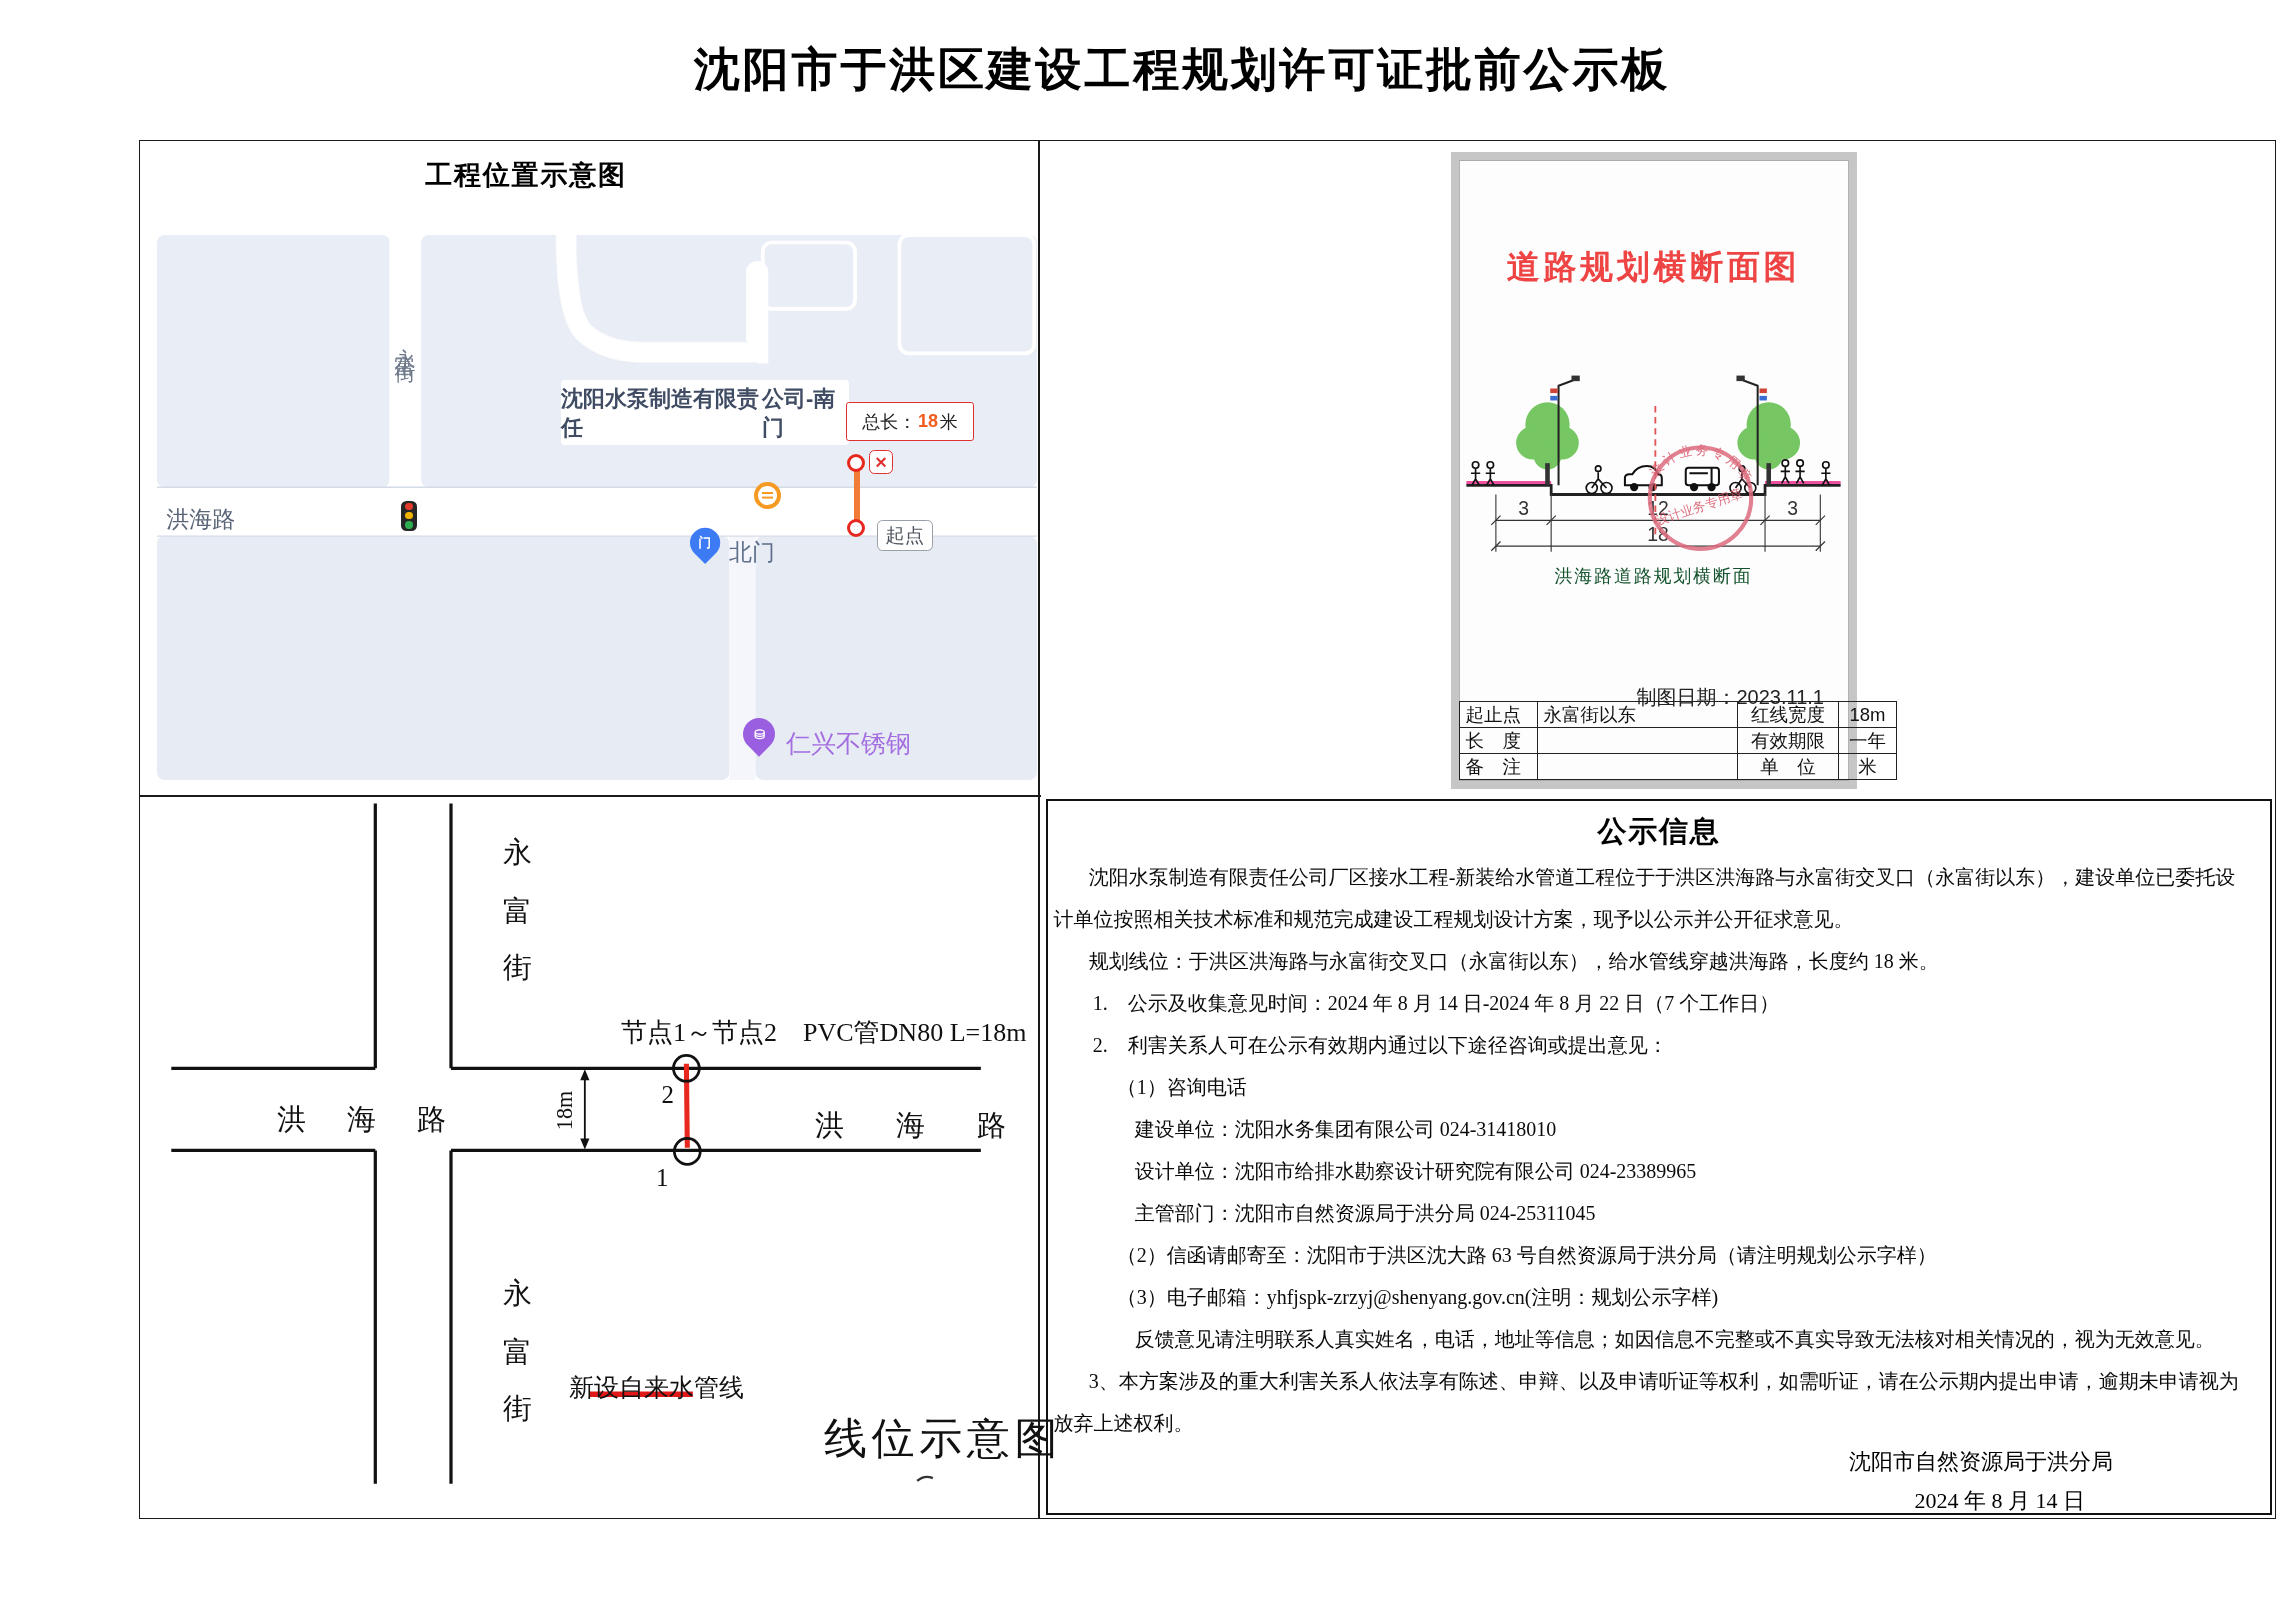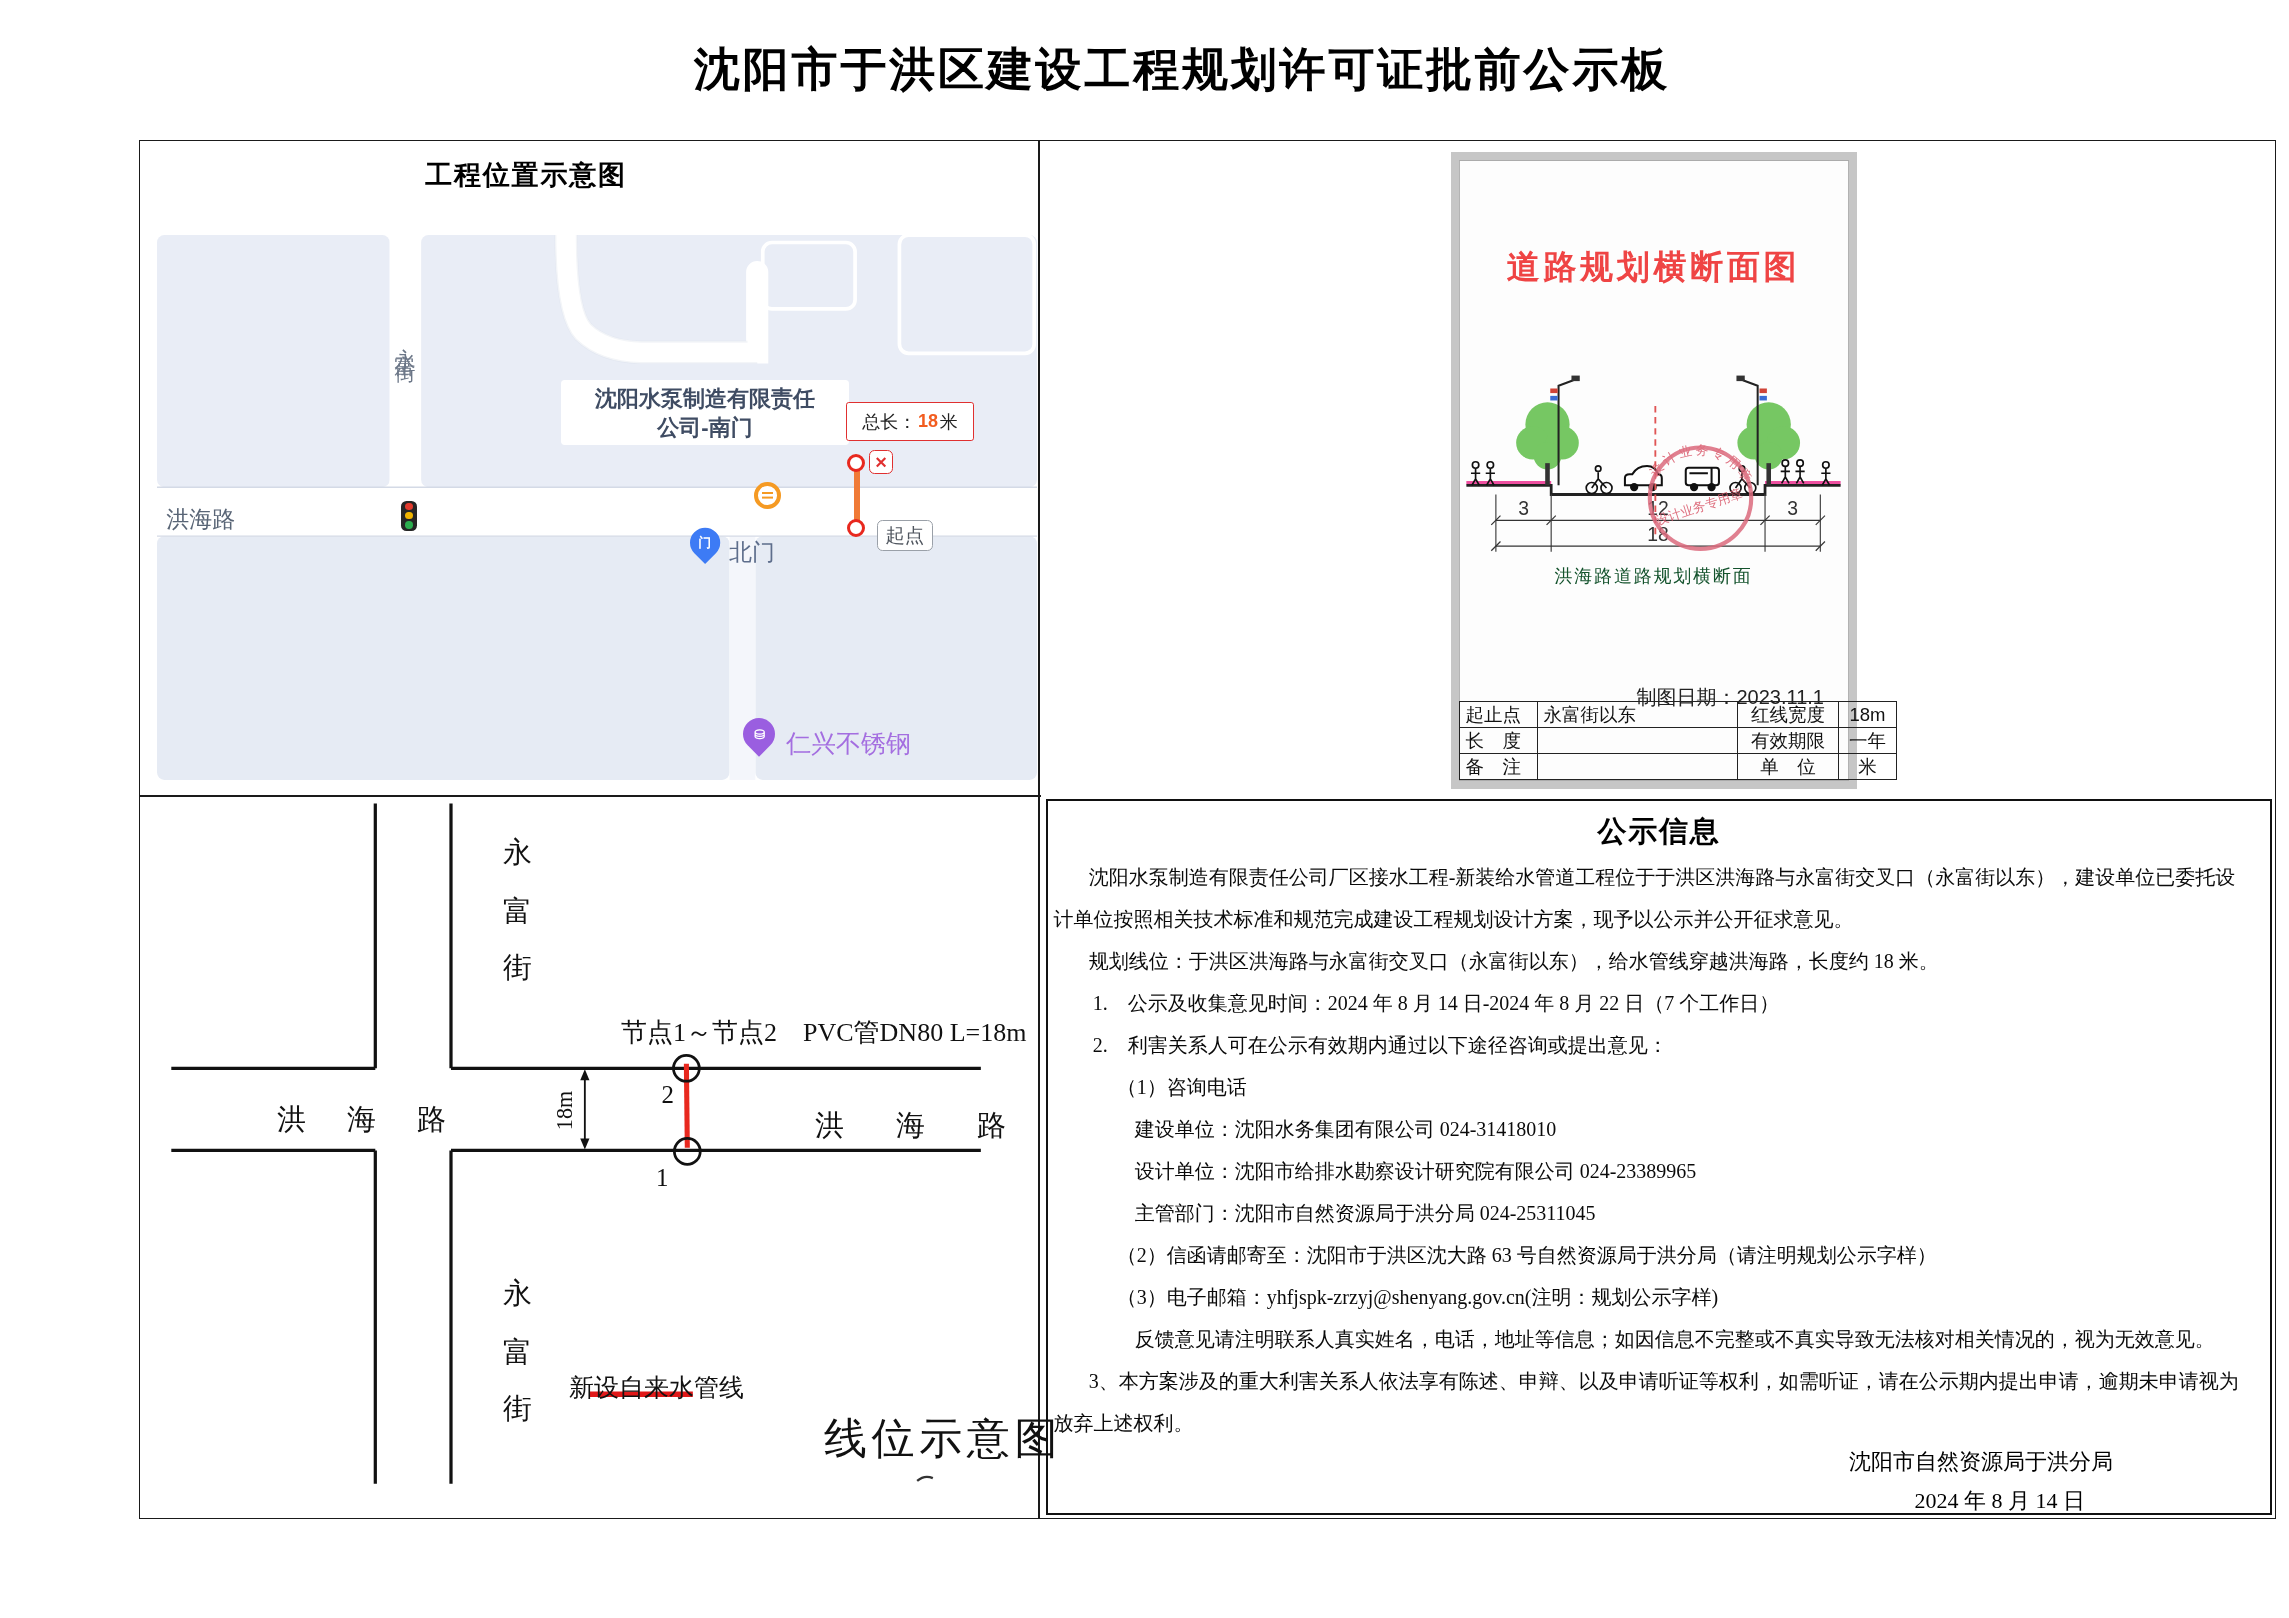--- a/index.html
+++ b/index.html
@@ -20,21 +20,21 @@
              font-size:27px;font-weight:bold;letter-spacing:1.8px;}
   .map{position:absolute;left:120px;top:235px;width:880px;height:545px;background:#fff;overflow:hidden;}
   .map svg{position:absolute;left:0;top:0;}
   .map-label{position:absolute;color:#6b7687;}
   .lbl-street{left:234px;top:96px;writing-mode:vertical-rl;font-size:21px;letter-spacing:7.4px;color:#6b7687;}
   .lbl-road{left:9.2px;top:269px;font-size:23px;color:#596576;}
   .traffic-light{position:absolute;left:244px;top:266px;width:15.7px;height:29.5px;background:#262626;
                  border-radius:5.5px;display:flex;flex-direction:column;align-items:center;justify-content:space-evenly;}
   .traffic-light i{width:7.4px;height:7.4px;border-radius:50%;display:block;}
   .company-box{position:absolute;left:404px;top:145px;width:288px;height:65px;background:#fff;border-radius:3.7px;
-               display:flex;flex-direction:column;align-items:center;justify-content:center;
+               display:flex;align-items:center;justify-content:center;
                font-size:22px;font-weight:bold;color:#3f4c63;line-height:29px;}
   .length-box{position:absolute;left:689px;top:167px;width:126px;height:37px;background:#fff;
               border:1.8px solid #e03030;border-radius:2.8px;display:flex;align-items:center;justify-content:center;
               font-size:18px;color:#222;}
   .length-box b{color:#f25c1f;font-weight:bold;margin:0 1.8px;}
   .route-line{position:absolute;left:697px;top:231px;width:5.5px;height:61px;background:#f07a36;}
   .route-node{position:absolute;width:12px;height:12px;background:#fff;border:3.7px solid #e8281e;border-radius:50%;}
   .close-box{position:absolute;left:712px;top:215px;width:22px;height:22px;background:#fff;border:1.8px solid #e03030;
              border-radius:5.5px;color:#e03030;font-size:15.7px;font-weight:bold;display:flex;align-items:center;justify-content:center;}
   .start-label{position:absolute;left:720px;top:285px;padding:0.9px 7.4px;background:#fff;border:1.8px solid #9aa0a8;

